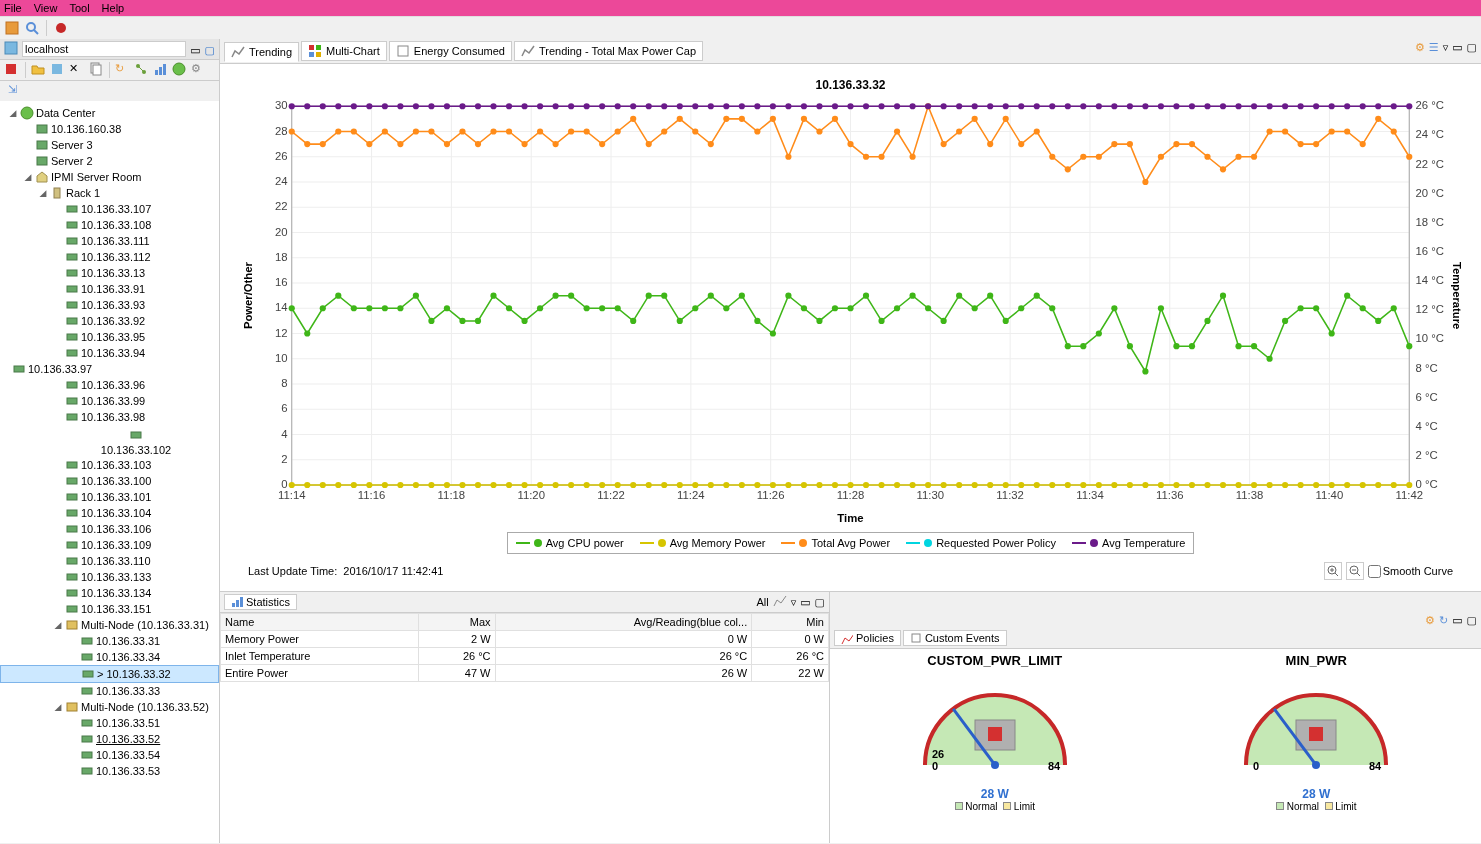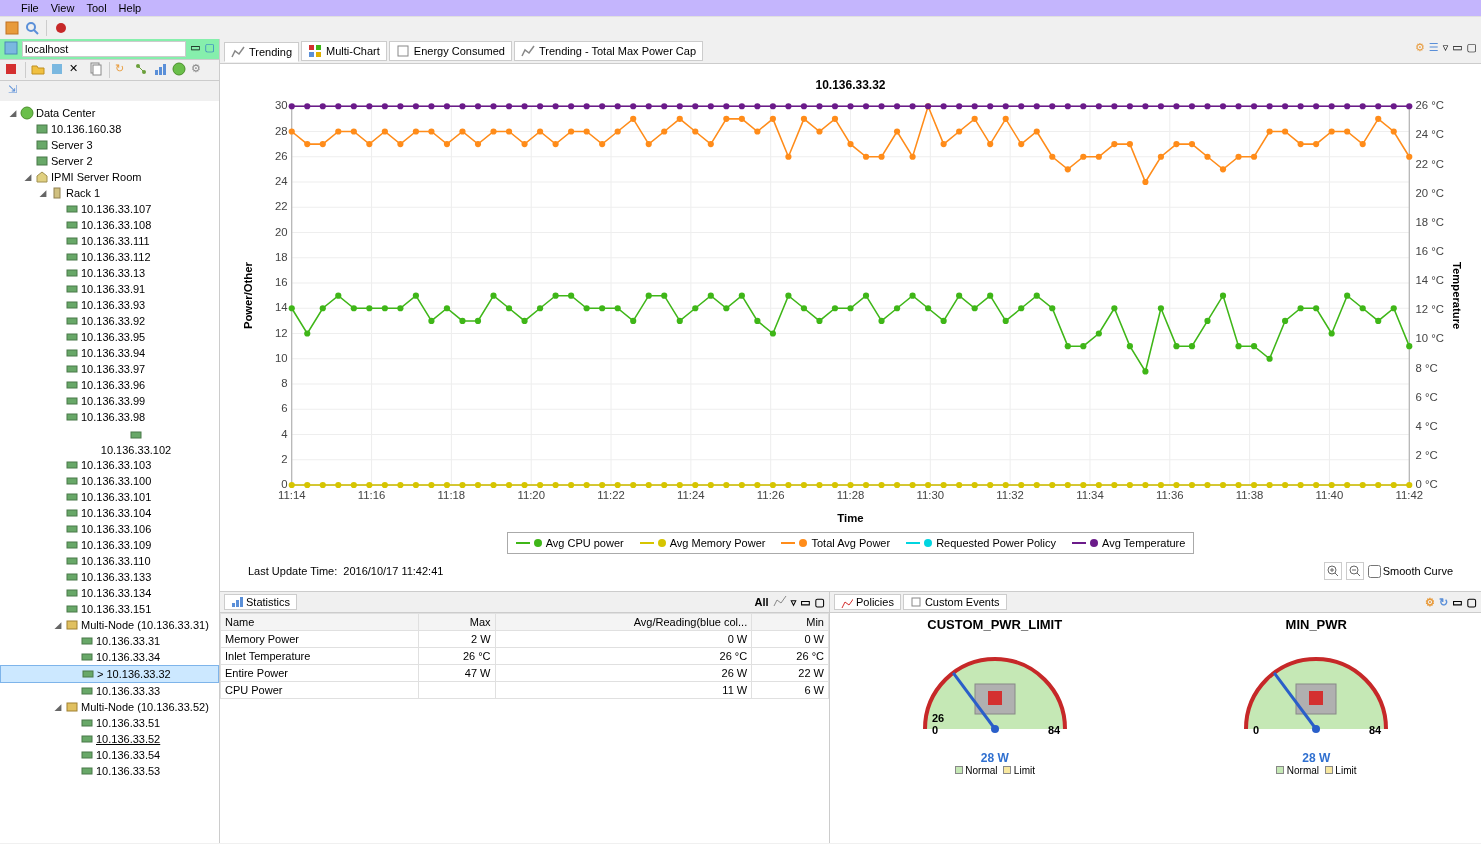--- a/index.html
+++ b/index.html
@@ -1,23 +1,23 @@
 <!DOCTYPE html>
 <html><head>
 <meta charset="utf-8">
 <style>
 *{box-sizing:border-box;margin:0;padding:0;font-family:"Segoe UI",Tahoma,sans-serif;font-size:11px;}
 body{background:#f0f0f0;overflow:hidden;height:844px;}
-.menubar{background:#c4b5fd;border-bottom:1px solid #e0e0e0;padding:2px 21px;display:flex;gap:12px;}
+.menubar{background:#ec4899;border-bottom:1px solid #e0e0e0;padding:2px 4px;display:flex;gap:12px;}
 .menubar span{cursor:default;}
 .toolbar{background:#f0f0f0;padding:2px 4px;display:flex;gap:4px;align-items:center;height:22px;}
 .toolbar .ico{width:16px;height:16px;display:inline-block;}
 .main{display:flex;height:calc(100% - 40px);}
 .left{width:220px;background:#fff;border-right:1px solid #ccc;display:flex;flex-direction:column;}
-.left-head{background:#86efac;border-bottom:1px solid #ccc;padding:2px 4px;display:flex;align-items:flex-start;gap:4px;}
+.left-head{background:#e5e5e5;border-bottom:1px solid #ccc;padding:2px 4px;display:flex;align-items:flex-end;gap:4px;}
 .left-head input{flex:1;border:1px solid #ccc;font-size:11px;padding:0 2px;height:16px;}
 .left-tools{background:#f0f0f0;border-bottom:1px solid #ccc;padding:2px 4px;display:flex;gap:3px;flex-wrap:wrap;}
 .left-tools .ico{width:16px;height:16px;display:inline-block;cursor:pointer;}
 .tree{flex:1;overflow:auto;padding:4px 0;}
 .tree-node{white-space:nowrap;padding:1px 0;cursor:pointer;display:flex;align-items:center;gap:2px;}
 .tree-node.sel{background:#cce8ff;border:1px solid #7eb4ea;}
 .tw{display:inline-block;width:10px;text-align:center;color:#666;font-size:9px;user-select:none;cursor:pointer;}
 .tree-ico{width:14px;height:14px;display:inline-block;}
 .right{flex:1;display:flex;flex-direction:column;background:#fff;}
 .tabs{background:#f0f0f0;border-bottom:1px solid #ccc;padding:2px 4px;display:flex;align-items:flex-start;gap:2px;}
@@ -31,24 +31,24 @@
 .legend{border:1px solid #aaa;margin:6px auto;padding:4px 8px;display:flex;gap:16px;align-items:center;background:#fff;width:fit-content;}
 .leg-item{display:flex;align-items:center;gap:4px;}
 .leg-dot{width:8px;height:8px;border-radius:50%;}
 .update-row{display:flex;align-items:center;padding:2px 8px;gap:6px;}
 .update-row .rctrl{margin-left:auto;display:flex;gap:4px;align-items:center;}
 .iconbtn{width:18px;height:18px;border:1px solid #ccc;display:flex;align-items:center;justify-content:center;cursor:pointer;background:#fff;}
 .bottom{height:252px;display:flex;border-top:1px solid #ccc;}
 .bpanel{flex:1;border-right:1px solid #ccc;display:flex;flex-direction:column;background:#fff;}
 .bpanel:last-child{border-right:none;}
 .bhead{background:#f0f0f0;border-bottom:1px solid #ccc;padding:2px 4px;display:flex;align-items:center;gap:4px;}
-.bhead .btabs{display:flex;gap:2px;}
+.bhead .btabs{display:flex;gap:2px;margin-top:36px;}
 .btab{border:1px solid #ccc;background:#fff;padding:1px 6px;cursor:pointer;display:flex;align-items:center;gap:3px;}
 .btab.active{background:#fff;}
-.bhead-r{margin-left:auto;display:flex;gap:4px;align-items:center;font-weight:bold;}
+.bhead-r{margin-left:auto;display:flex;gap:4px;align-items:center;}
 .stats-table{flex:1;overflow:auto;}
 table{width:100%;border-collapse:collapse;}
 th,td{border:1px solid #e0e0e0;padding:2px 4px;text-align:left;font-size:11px;}
 th{background:#f4f4f4;font-weight:normal;}
 td.r{text-align:right;}
 .gauges{flex:1;display:flex;justify-content:space-around;align-items:flex-start;padding:4px;overflow:hidden;}
 .gauge{text-align:center;}
 .gauge-title{font-weight:bold;font-size:13px;margin-bottom:2px;}
 .gauge-val{color:#3070d0;font-weight:bold;font-size:12px;}
 .gauge-leg{font-size:10px;}
@@ -229,21 +229,21 @@
             </svg></span>
           <span>10.136.33.95</span>
         </div>
         <div class="tree-node" style="padding-left: 53px;">
           <span class="tw"></span>
           <span class="tree-ico"><svg width="14" height="14">
               <rect x="2" y="4" width="10" height="6" fill="#68a868" stroke="#487848"></rect>
             </svg></span>
           <span>10.136.33.94</span>
         </div>
-        <div class="tree-node" style="padding-left: 53px;">
+        <div class="tree-node" style="">
           <span class="tw"></span>
           <span class="tree-ico"><svg width="14" height="14">
               <rect x="2" y="4" width="10" height="6" fill="#68a868" stroke="#487848"></rect>
             </svg></span>
           <span>10.136.33.97</span>
         </div>
         <div class="tree-node" style="padding-left: 53px;">
           <span class="tw"></span>
           <span class="tree-ico"><svg width="14" height="14">
               <rect x="2" y="4" width="10" height="6" fill="#68a868" stroke="#487848"></rect>
@@ -929,26 +929,20 @@
                   <td class="r">26 °C</td>
                   <td class="r">26 °C</td>
                   <td class="r">26 °C</td>
                 </tr>
                 <tr>
                   <td>Entire Power</td>
                   <td class="r">47 W</td>
                   <td class="r">26 W</td>
                   <td class="r">22 W</td>
                 </tr>
-                <tr>
-                  <td>CPU Power</td>
-                  <td class="r"></td>
-                  <td class="r">11 W</td>
-                  <td class="r">6 W</td>
-                </tr>
               </tbody>
             </table>
           </div>
       </div>
 
       <div class="bpanel">
         <div class="bhead">
           <div class="btabs">
             <span class="btab active">
                 <svg width="12" height="12">

